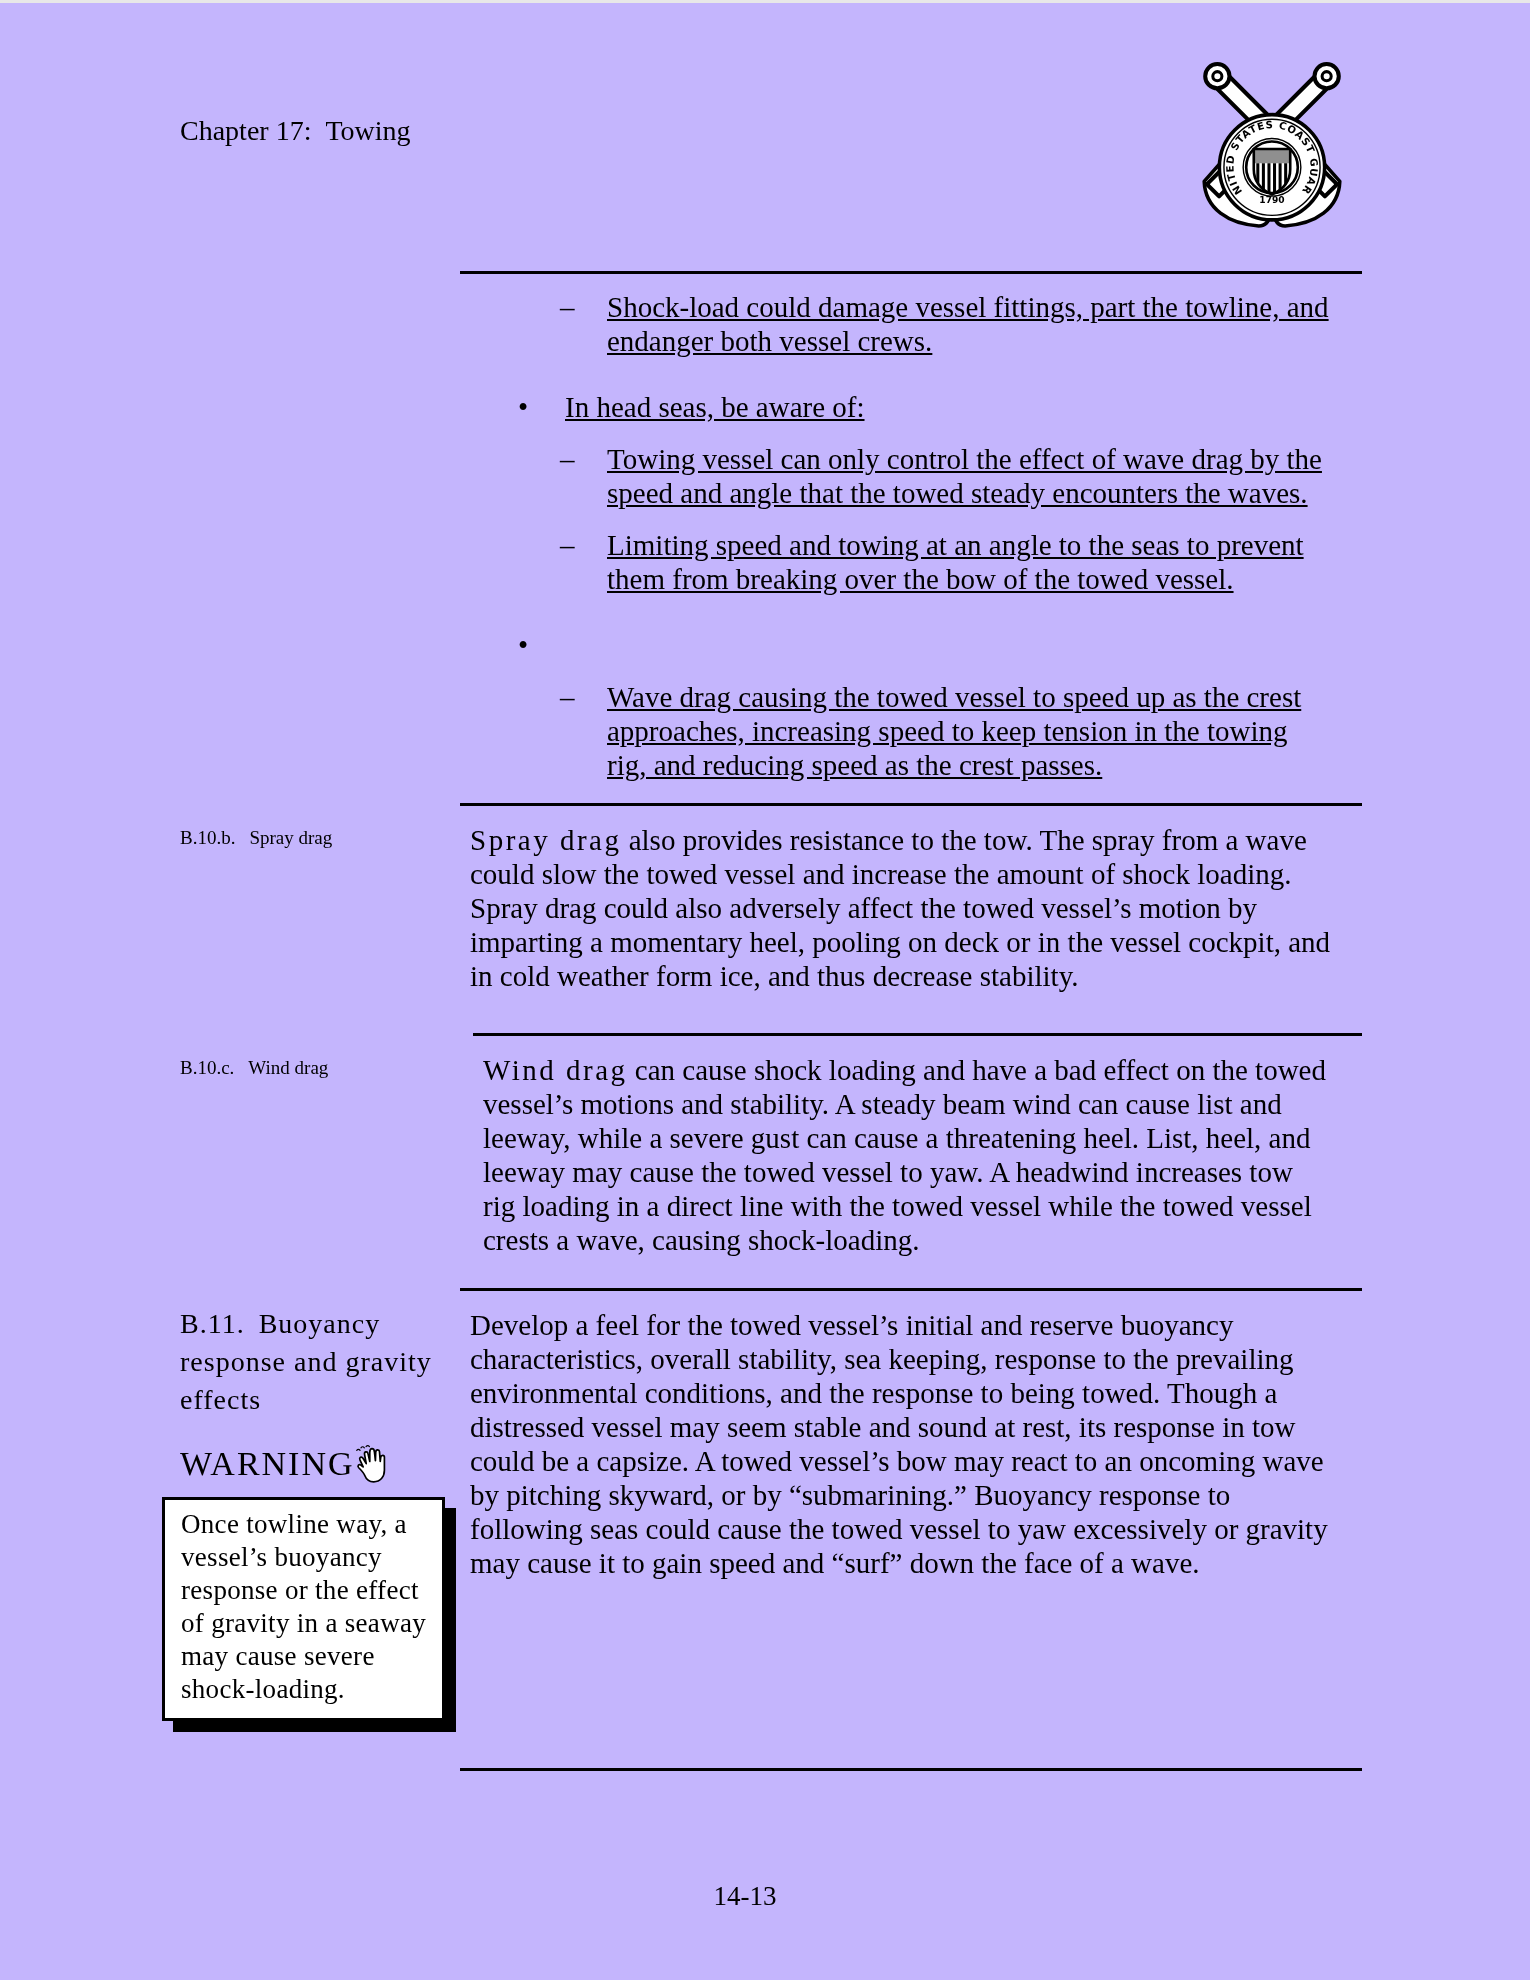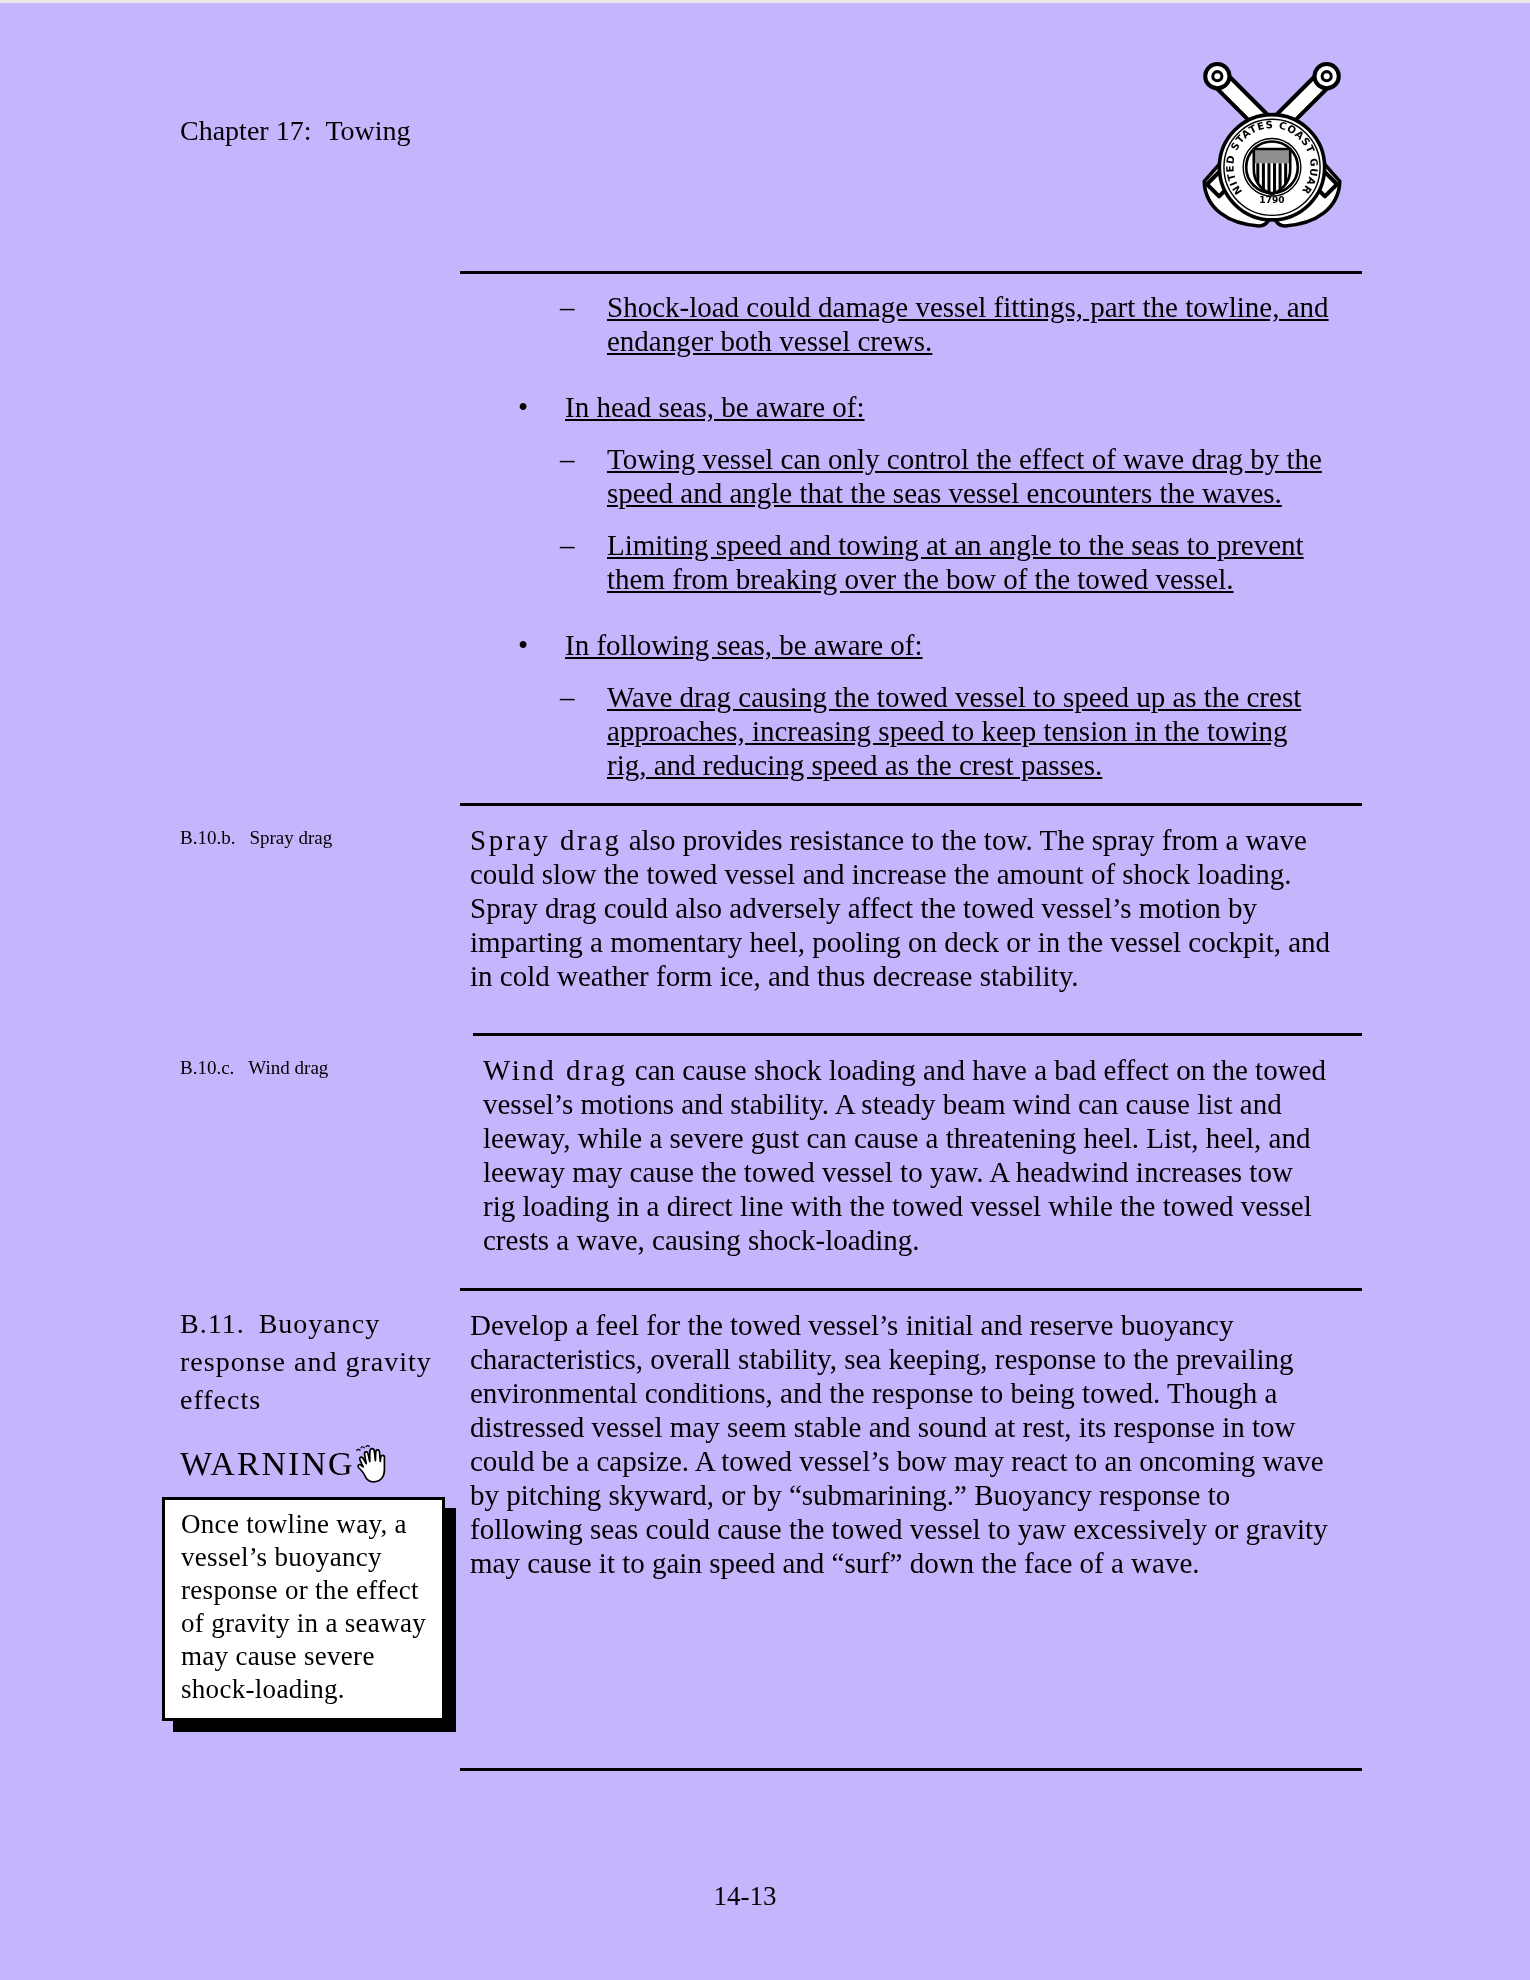--- a/index.html
+++ b/index.html
@@ -143,29 +143,28 @@
         <div class="li dash first">
           <span class="marker">–</span>
           <div class="txt">Shock-load could damage vessel fittings, part the towline, and endanger both vessel crews.</div>
         </div>
         <div class="li bullet">
           <span class="marker">•</span>
           <div class="txt">In head seas, be aware of:</div>
         </div>
         <div class="li dash">
           <span class="marker">–</span>
-          <div class="txt">Towing vessel can only control the effect of wave drag by the speed and angle that the seas vessel encounters the waves.</div>
+          <div class="txt">Towing vessel can only control the effect of wave drag by the speed and angle that the towed steady encounters the waves.</div>
         </div>
         <div class="li dash">
           <span class="marker">–</span>
           <div class="txt">Limiting speed and towing at an angle to the seas to prevent them from breaking over the bow of the towed vessel.</div>
         </div>
         <div class="li bullet">
           <span class="marker">•</span>
-          <div class="txt">In following seas, be aware of:</div>
         </div>
         <div class="li dash">
           <span class="marker">–</span>
           <div class="txt">Wave drag causing the towed vessel to speed up as the crest approaches, increasing speed to keep tension in the towing rig, and reducing speed as the crest passes.</div>
         </div>
       </div>
     </div>
 
     <div class="row row-spray">
       <div class="label-col">

